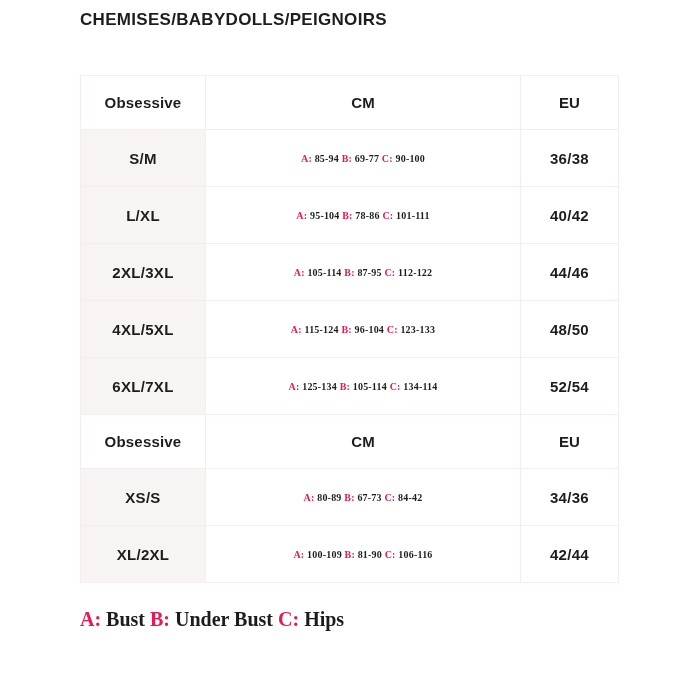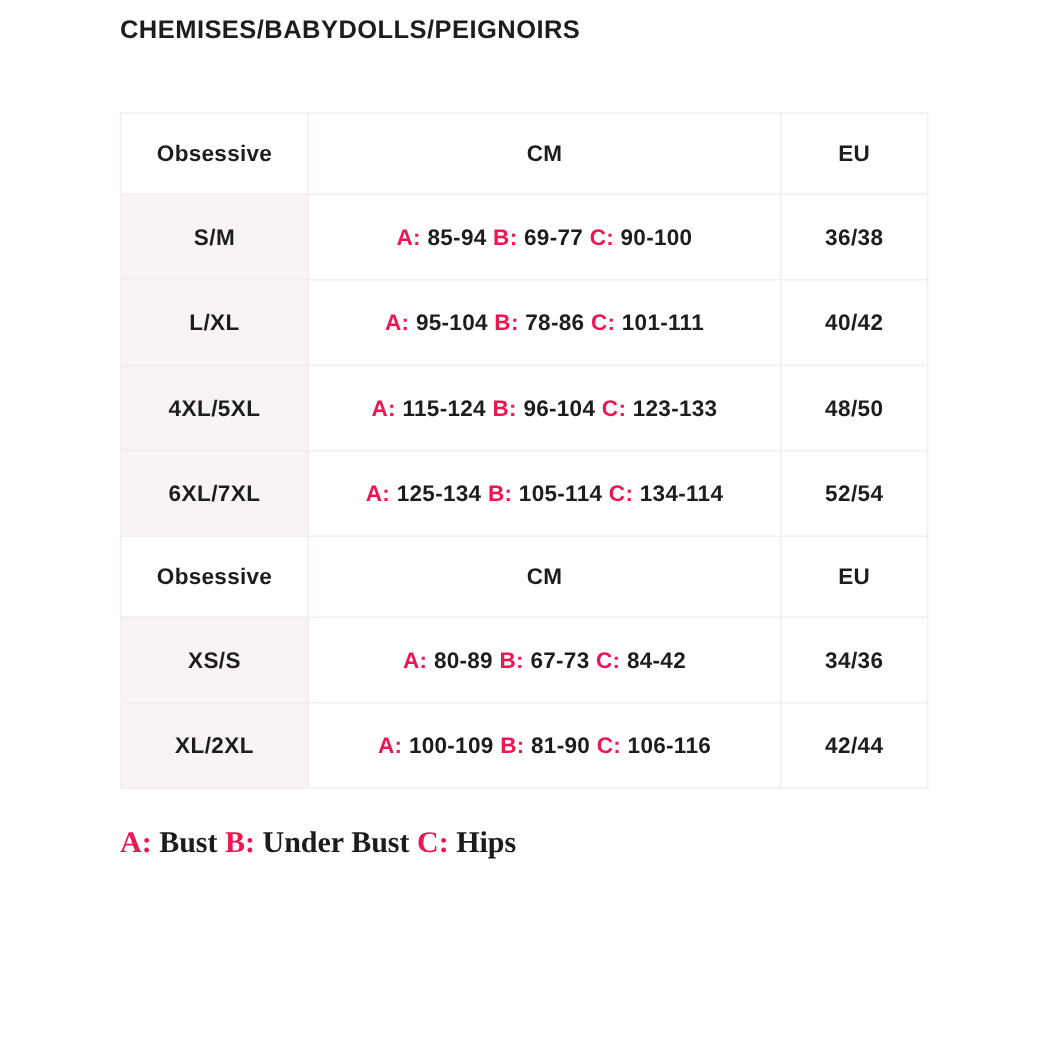--- a/index.html
+++ b/index.html
@@ -55,22 +55,23 @@
   }
   tr.data-row .cell {
     height: 57px;
     font-size: 15px;
     letter-spacing: 0.3px;
   }
   tr.data-row .size-cell {
     background: var(--size-col-bg);
   }
   tr.data-row .cm-cell {
-    font-size: 15px;
+    font-size: 10px;
     letter-spacing: 0.2px;
+    font-family: Liberation Serif, serif;
   }
   .mkey { color: var(--accent); }
   .legend {
     margin: 24px 0 16px 0;
     font-family: "Liberation Serif", serif;
     font-weight: 700;
     font-size: 20px;
     line-height: 24px;
     color: #1c1c1c;
   }
@@ -101,20 +102,25 @@
       <td class="cell size-cell">S/M</td>
       <td class="cell cm-cell"><span class="mkey">A:</span> <span class="mval">85-94</span> <span class="mkey">B:</span> <span class="mval">69-77</span> <span class="mkey">C:</span> <span class="mval">90-100</span></td>
       <td class="cell eu-cell">36/38</td>
     </tr>
     <tr class="data-row">
       <td class="cell size-cell">L/XL</td>
       <td class="cell cm-cell"><span class="mkey">A:</span> <span class="mval">95-104</span> <span class="mkey">B:</span> <span class="mval">78-86</span> <span class="mkey">C:</span> <span class="mval">101-111</span></td>
       <td class="cell eu-cell">40/42</td>
     </tr>
     <tr class="data-row">
+      <td class="cell size-cell">2XL/3XL</td>
+      <td class="cell cm-cell"><span class="mkey">A:</span> <span class="mval">105-114</span> <span class="mkey">B:</span> <span class="mval">87-95</span> <span class="mkey">C:</span> <span class="mval">112-122</span></td>
+      <td class="cell eu-cell">44/46</td>
+    </tr>
+    <tr class="data-row">
       <td class="cell size-cell">4XL/5XL</td>
       <td class="cell cm-cell"><span class="mkey">A:</span> <span class="mval">115-124</span> <span class="mkey">B:</span> <span class="mval">96-104</span> <span class="mkey">C:</span> <span class="mval">123-133</span></td>
       <td class="cell eu-cell">48/50</td>
     </tr>
     <tr class="data-row">
       <td class="cell size-cell">6XL/7XL</td>
       <td class="cell cm-cell"><span class="mkey">A:</span> <span class="mval">125-134</span> <span class="mkey">B:</span> <span class="mval">105-114</span> <span class="mkey">C:</span> <span class="mval">134-114</span></td>
       <td class="cell eu-cell">52/54</td>
     </tr>
 

